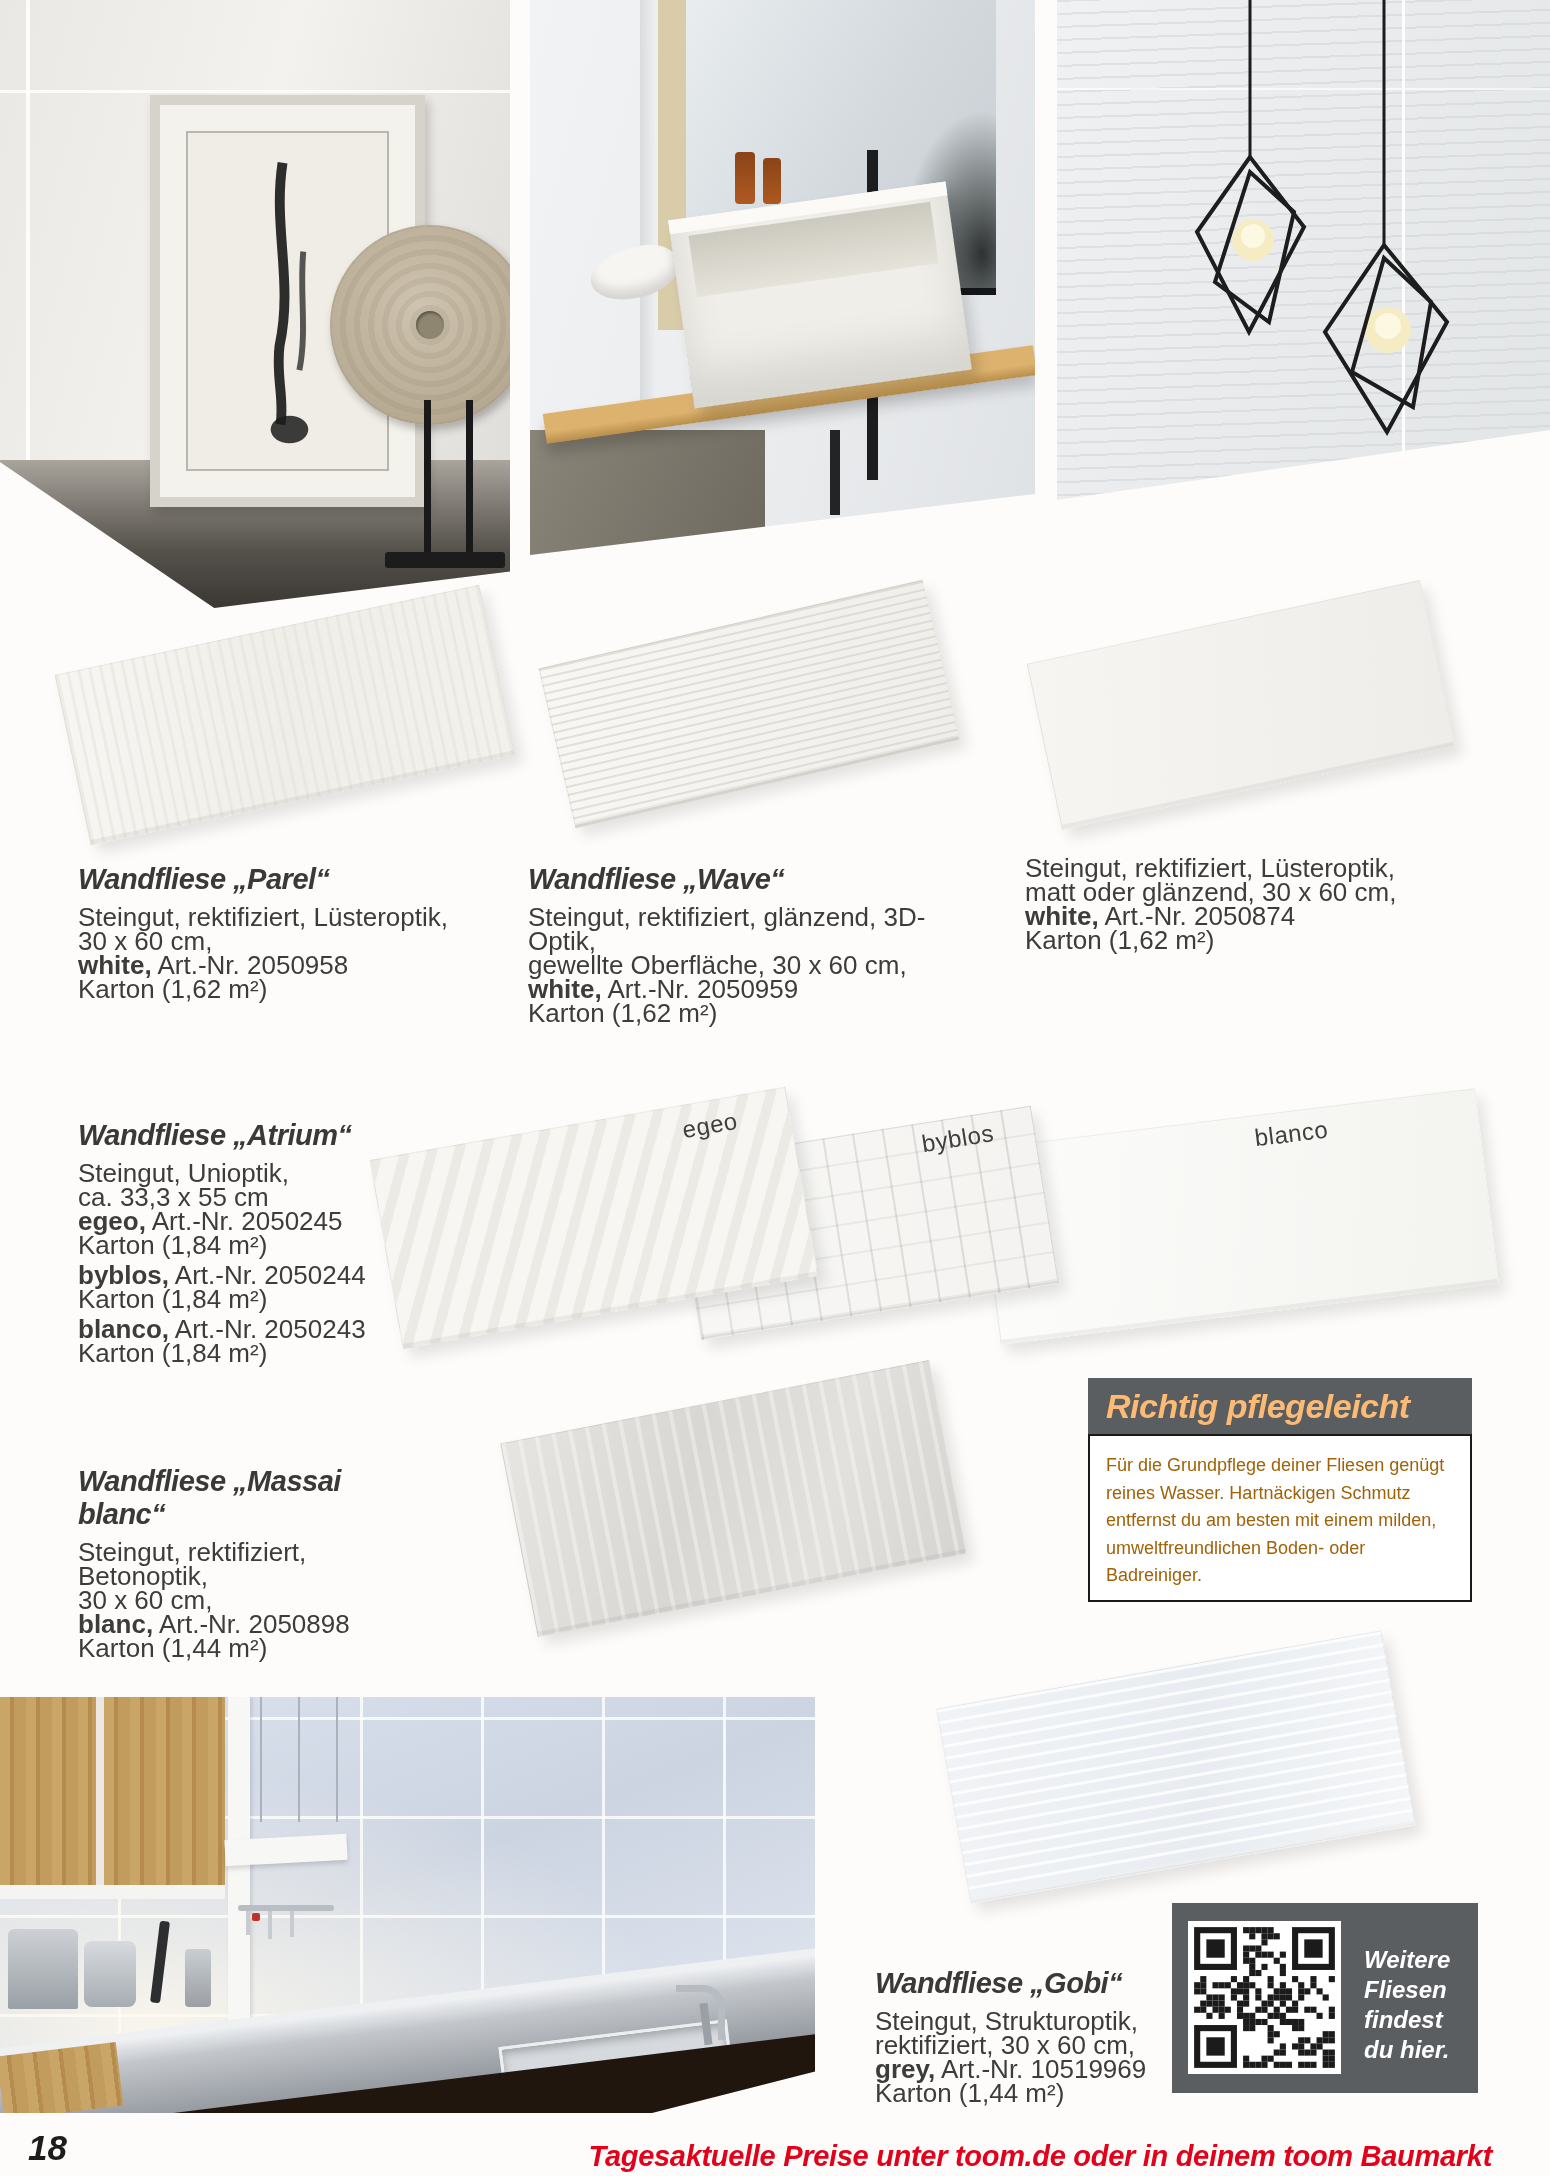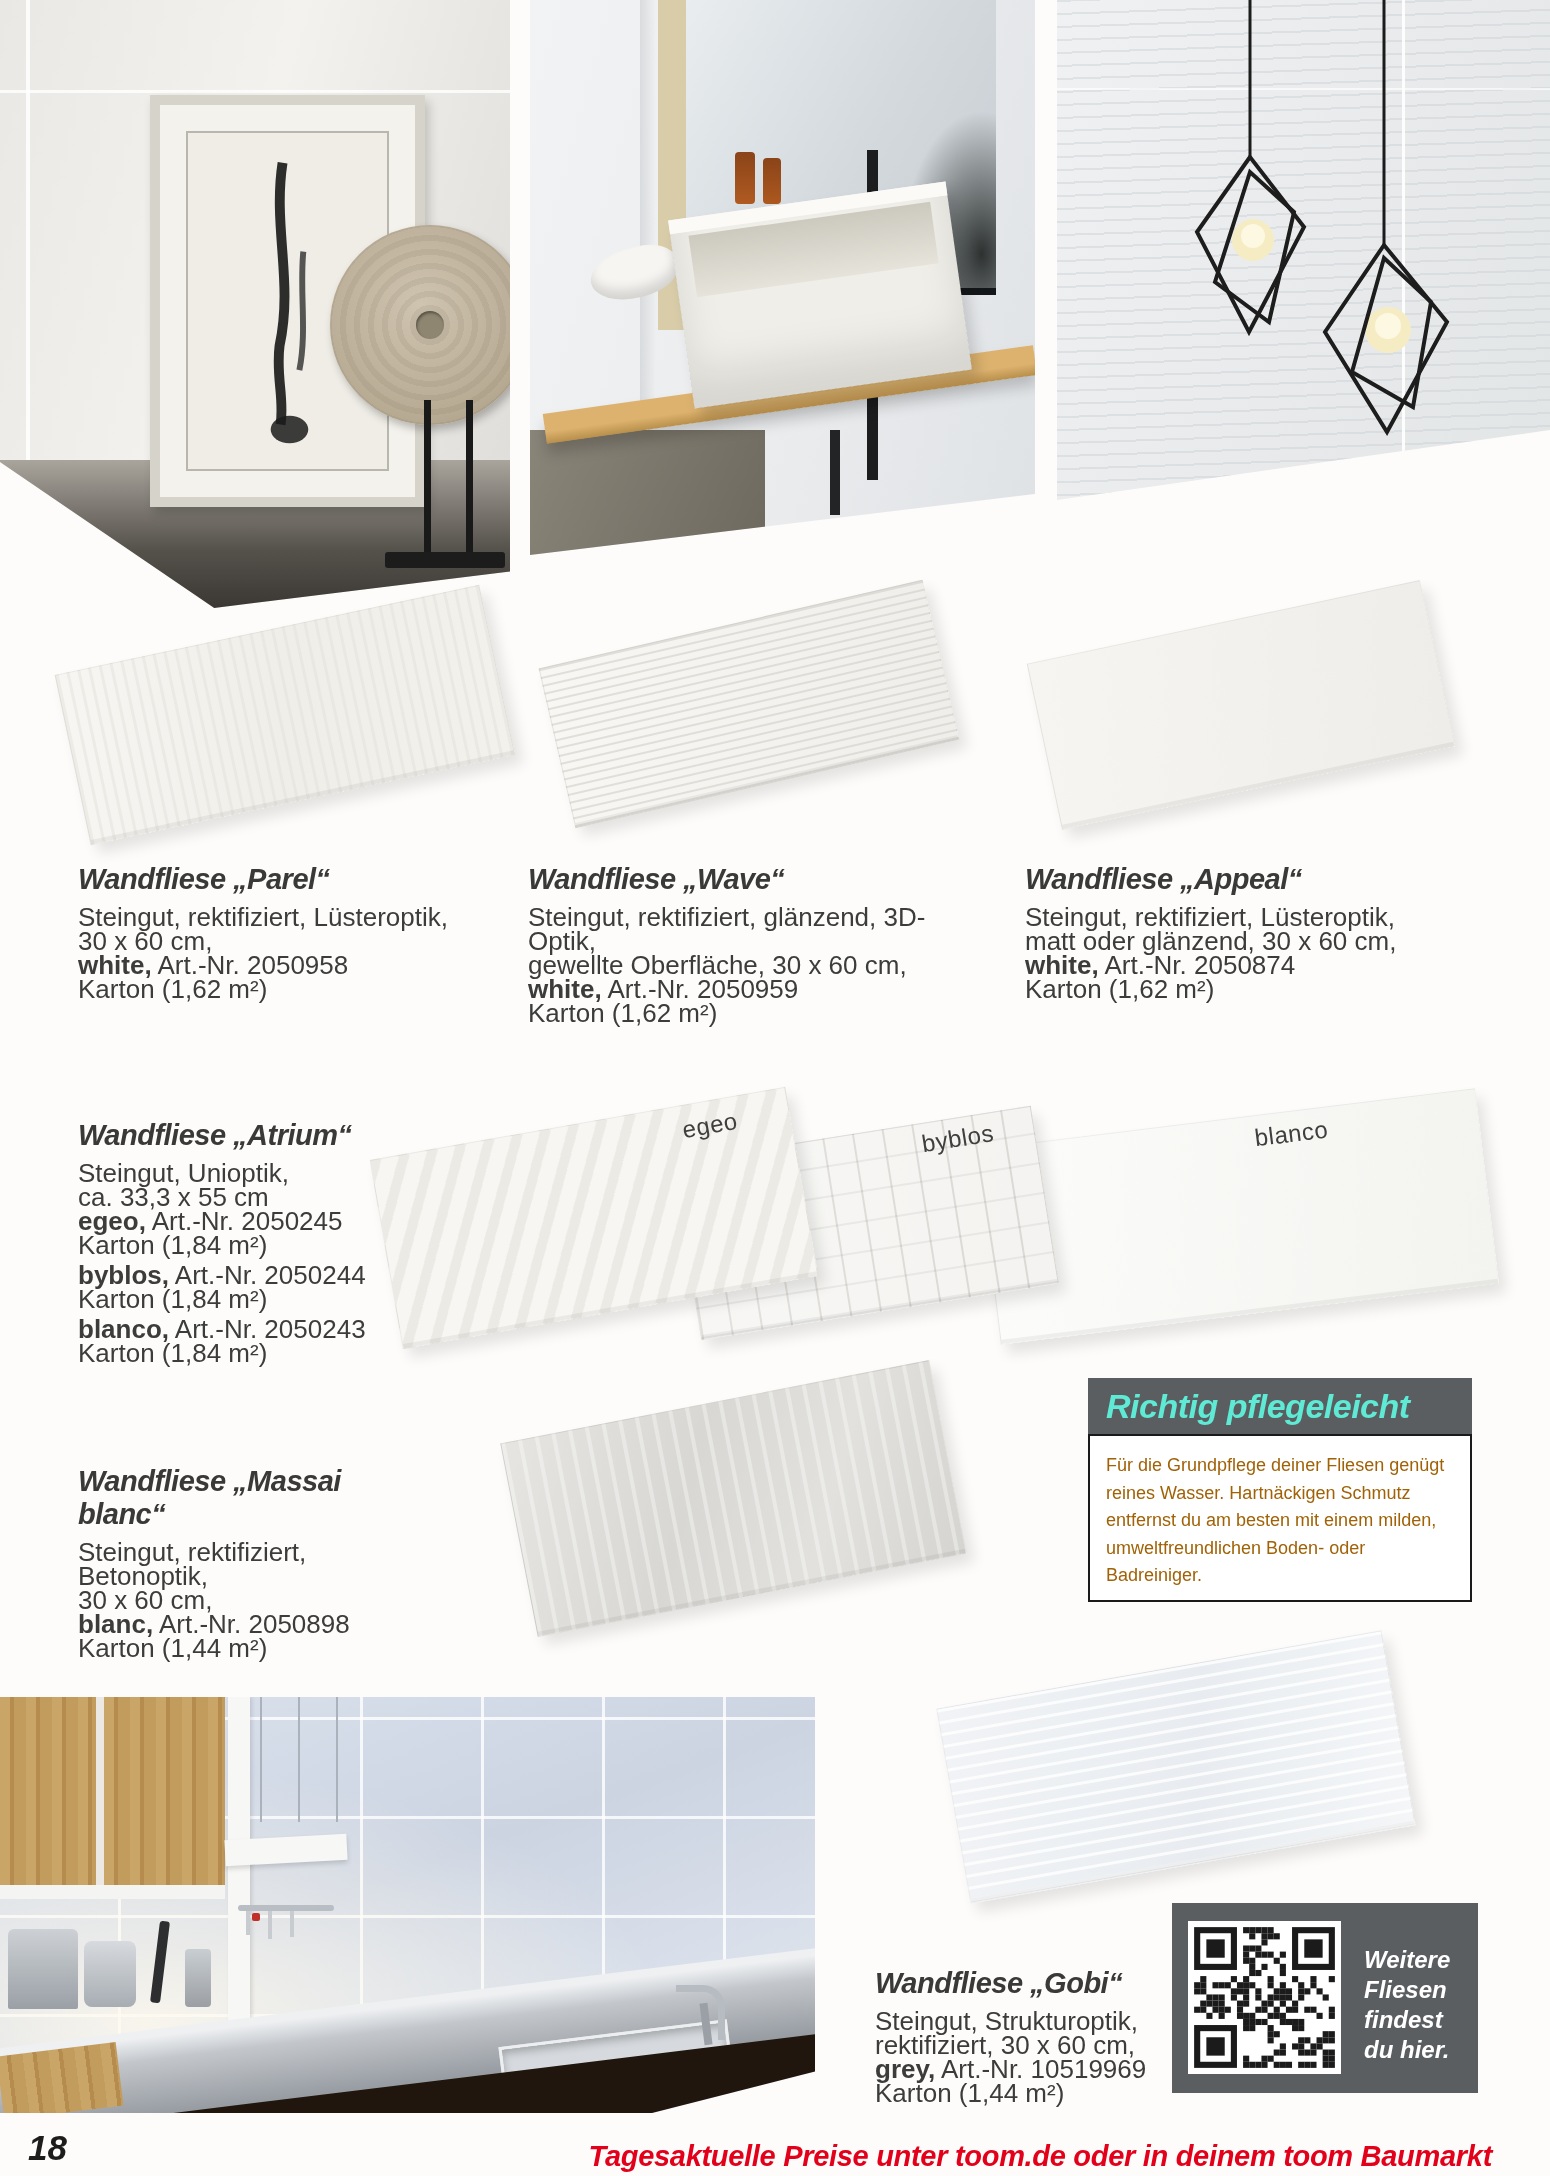--- a/index.html
+++ b/index.html
@@ -26,21 +26,21 @@
   
   .prod{position:absolute;width:440px;}
   .p-title{font-style:italic;font-weight:bold;font-size:29px;color:#393937;
            letter-spacing:-.5px;margin-bottom:9px;margin-top:7px;}
   .p-line{font-size:26px;line-height:24px;color:#3c3c3b;}
   .b{font-weight:bold;}
   .vgap{margin-top:6px;}
   
   #care-head{left:1088px;top:1378px;width:384px;height:56px;background:#5a5e61;
      display:flex;align-items:center;padding-left:18px;box-sizing:border-box;}
-  #care-head div{color:#5eead4;font-weight:bold;font-style:italic;font-size:34px;letter-spacing:-.5px;}
+  #care-head div{color:#fdba74;font-weight:bold;font-style:italic;font-size:34px;letter-spacing:-.5px;}
   #care-body{left:1088px;top:1434px;width:384px;height:168px;background:#fff;
      border:2px solid #1a1a1a;box-sizing:border-box;padding:16px 14px 0 16px;}
   #care-body div{font-size:18px;line-height:27.5px;color:#a16207;}
   
   #photo-kitchen{left:0;top:1697px;width:815px;height:416px;
     clip-path:polygon(0 0,100% 0,100% 90%,80% 100%,0 100%);
     background:
       radial-gradient(ellipse at 18% 78%,rgba(255,250,238,.85),transparent 55%),
       repeating-linear-gradient(90deg,transparent 0 118px,rgba(255,255,255,.8) 118px 121px),
       repeating-linear-gradient(0deg,transparent 0 96px,rgba(255,255,255,.8) 96px 99px),
@@ -139,21 +139,20 @@
 
   <div class="prod" style="left:528px;top:856px;">
     <div class="p-title">Wandfliese „Wave“</div>
     <div class="p-line">Steingut, rektifiziert, glänzend, 3D-Optik,</div>
     <div class="p-line">gewellte Oberfläche, 30 x 60 cm,</div>
     <div class="p-line"><span class="b">white,</span> <span>Art.-Nr. 2050959</span></div>
     <div class="p-line">Karton (1,62 m²)</div>
   </div>
 
   <div class="prod" style="left:1025px;top:856px;">
-    <div class="p-title">Wandfliese „Appeal“</div>
     <div class="p-line">Steingut, rektifiziert, Lüsteroptik,</div>
     <div class="p-line">matt oder glänzend, 30 x 60 cm,</div>
     <div class="p-line"><span class="b">white,</span> <span>Art.-Nr. 2050874</span></div>
     <div class="p-line">Karton (1,62 m²)</div>
   </div>
 
   <div class="prod" style="left:78px;top:1112px;width:300px;">
     <div class="p-title">Wandfliese „Atrium“</div>
     <div class="p-line">Steingut, Unioptik,</div>
     <div class="p-line">ca. 33,3 x 55 cm</div>

